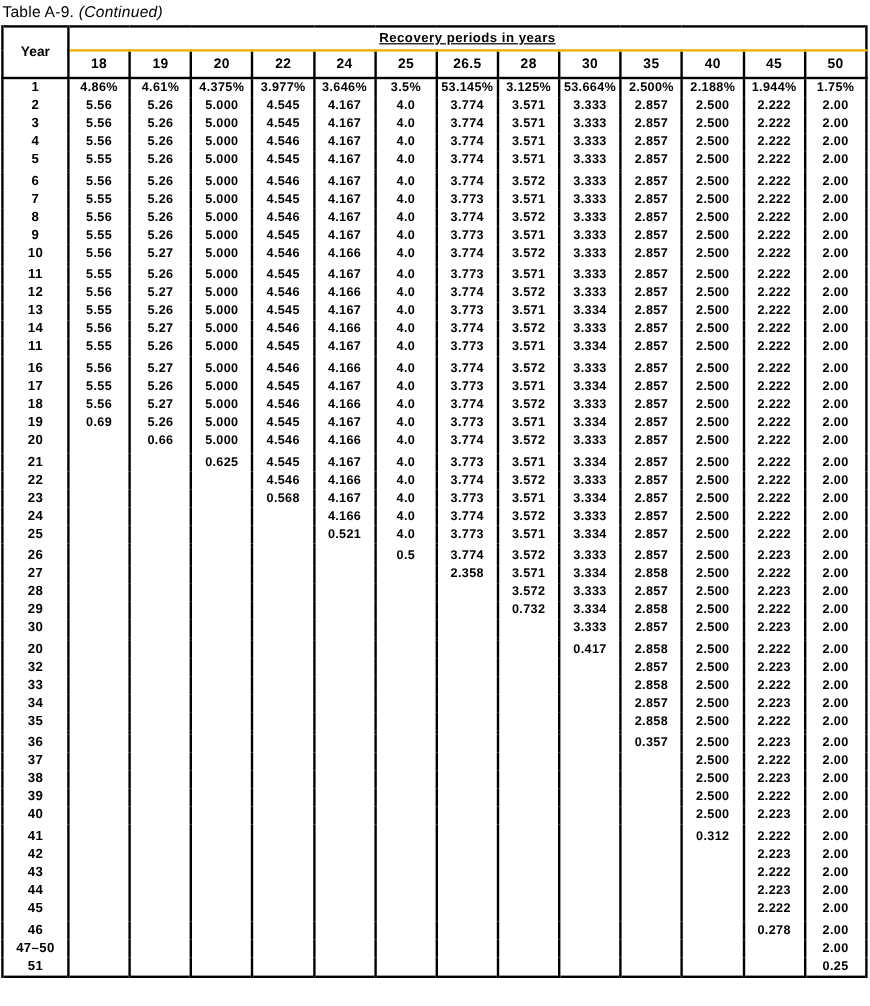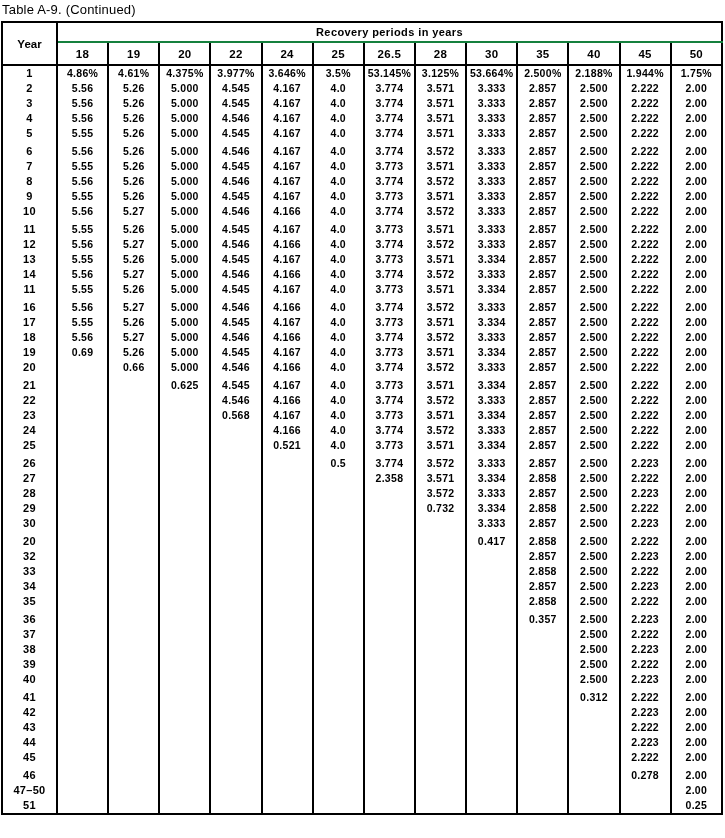--- a/index.html
+++ b/index.html
@@ -11,21 +11,21 @@
     color: #000;
     overflow: hidden;
   }
   .doc-title {
     position: absolute;
     top: 2px; left: 2px;
     font-size: 13px;
     letter-spacing: 0.2px;
     white-space: nowrap;
   }
-  .doc-title .cont { }
+  .doc-title .cont { font-style: italic; }
   table.a9 {
     position: absolute;
     top: 21px; left: 1px;
     width: 722px;
     border-collapse: collapse;
     table-layout: fixed;
     border: 2px solid #000;
   }
   table.a9 th, table.a9 td {
     border-left: 2px solid #000;
@@ -38,21 +38,22 @@
     white-space: nowrap;
   }
   th.year-head {
     font-size: 11.5px;
     border-bottom: 2px solid #000;
   }
   th.recovery-head {
     font-size: 11px;
     height: 20px;
     letter-spacing: 0.4px;
-    border-bottom: 2px solid #15803d;
+    border-bottom: 2px solid #eab308;
+    text-decoration: underline;
   }
   tr.colnum-row th {
     font-size: 11.5px;
     height: 23px;
     border-bottom: 2px solid #000;
     letter-spacing: 0.3px;
   }
   tbody td {
     font-size: 10.5px;
     height: 15px;

